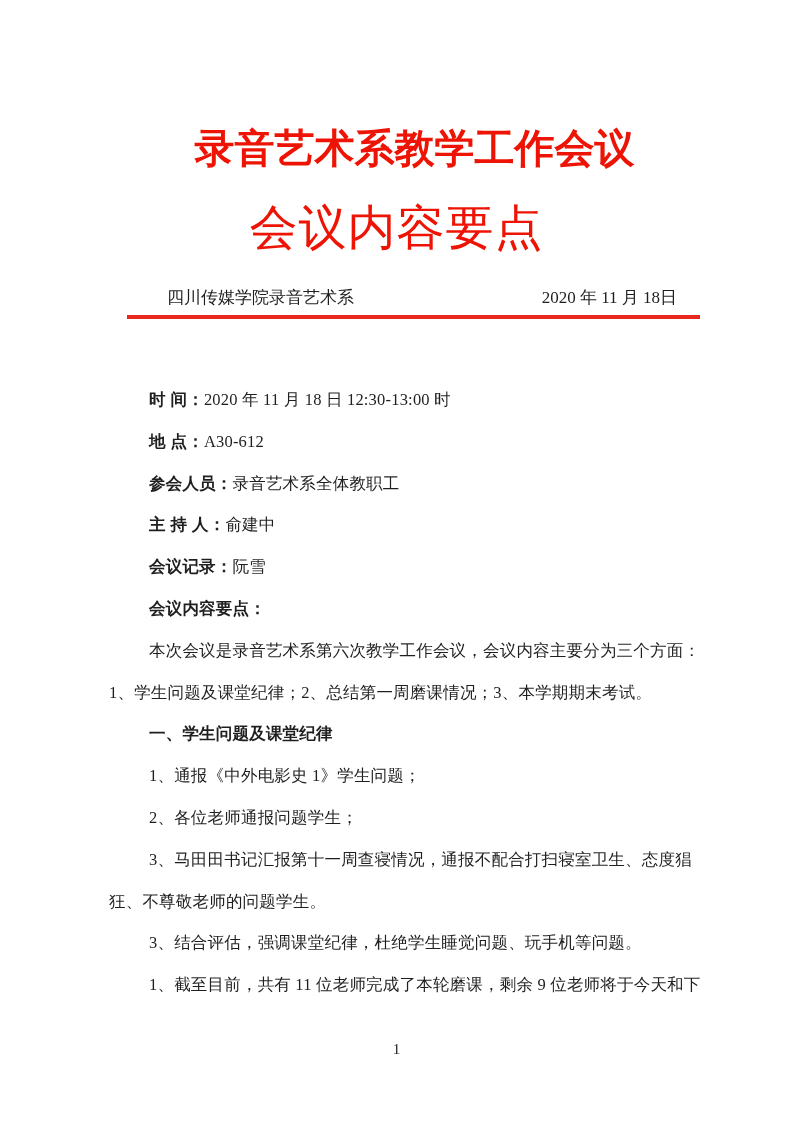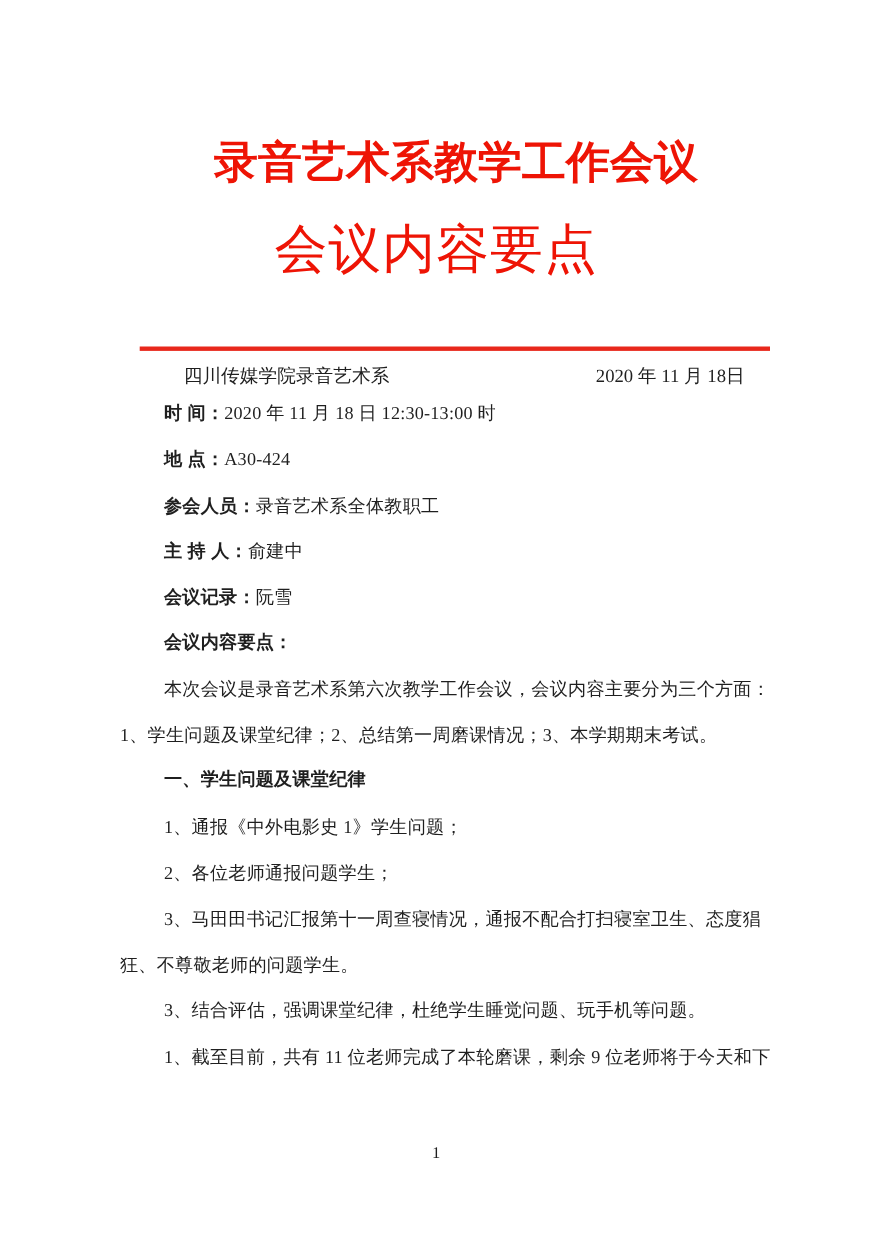--- a/index.html
+++ b/index.html
@@ -47,33 +47,32 @@
     position: absolute;
     top: 286px;
     left: 167px;
     width: 510px;
     display: flex;
     justify-content: space-between;
     align-items: flex-start;
     font-size: 17px;
     line-height: 24px;
     white-space: nowrap;
-    margin-top: 44px;
   }
   .red-rule {
     position: absolute;
     top: 315px;
     left: 127px;
     width: 573px;
     height: 4px;
     background: var(--rule, #e8281c);
   }
   .content {
     position: absolute;
-    top: 355px;
+    top: 379px;
     left: 109px;
     width: 578px;
     font-size: 16.5px;
     letter-spacing: 0.2px;
   }
   .line {
     height: 41.8px;
     line-height: 41.8px;
     white-space: nowrap;
   }
@@ -108,21 +107,21 @@
   </div>
 
   <div class="red-rule"></div>
 
   <div class="content">
 
     <div class="line indent">
       <span class="m-label">时 间：</span><span class="m-value">2020 年 11 月 18 日 12:30-13:00 时</span>
     </div>
     <div class="line indent">
-      <span class="m-label">地 点：</span><span class="m-value">A30-424</span>
+      <span class="m-label">地 点：</span><span class="m-value">A30-612</span>
     </div>
     <div class="line indent">
       <span class="m-label">参会人员：</span><span class="m-value">录音艺术系全体教职工</span>
     </div>
     <div class="line indent">
       <span class="m-label">主 持 人：</span><span class="m-value">俞建中</span>
     </div>
     <div class="line indent">
       <span class="m-label">会议记录：</span><span class="m-value">阮雪</span>
     </div>

